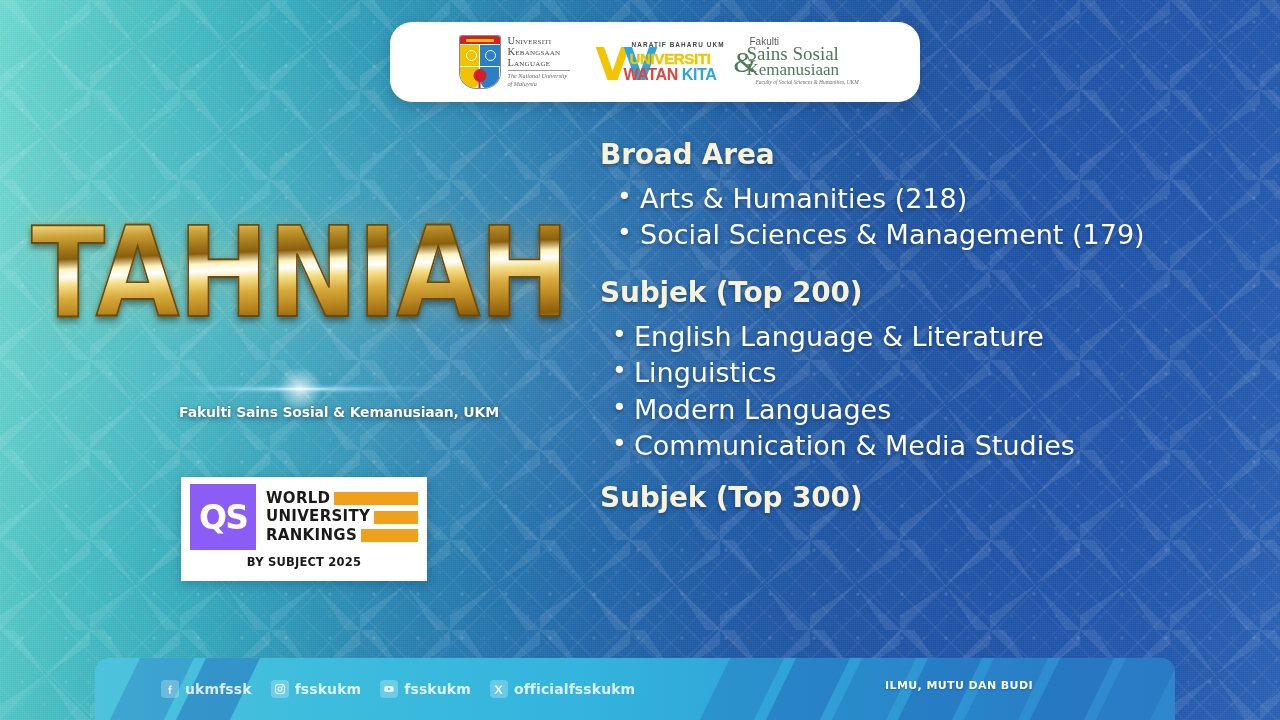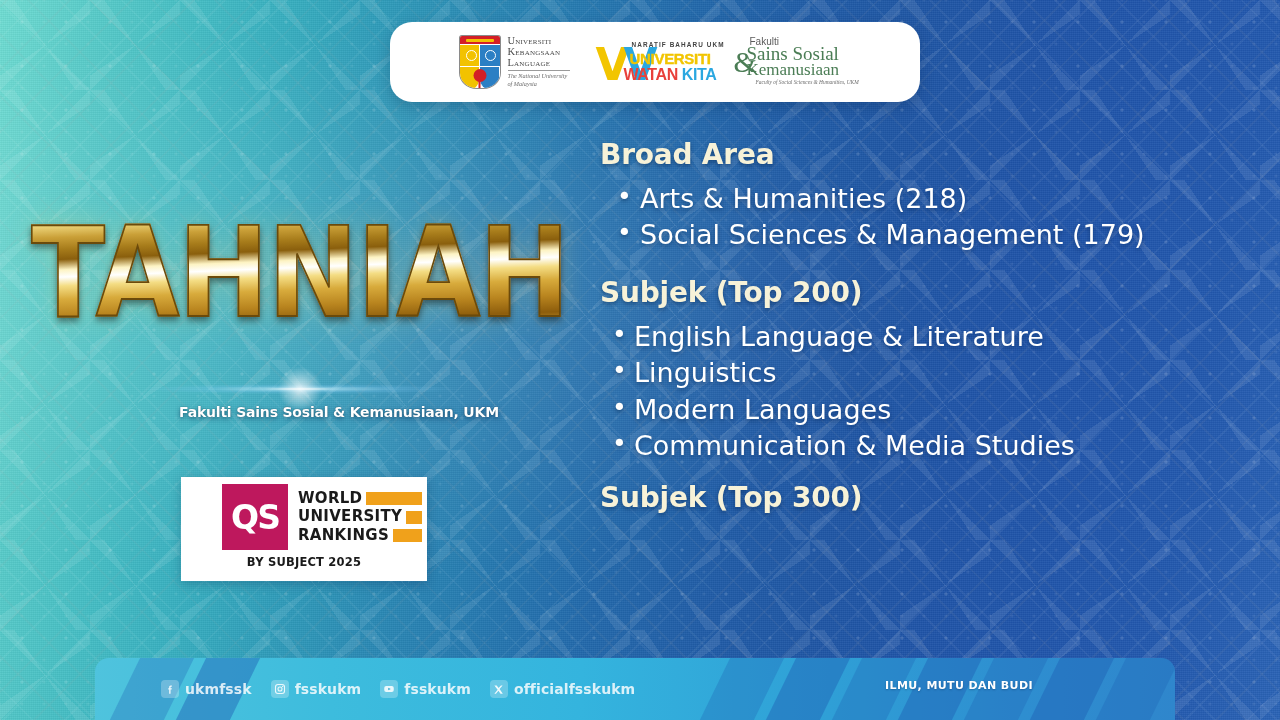--- a/index.html
+++ b/index.html
@@ -268,23 +268,23 @@
   
   .qs-badge {
     position: absolute; left: 181px; top: 477px;
     width: 246px; height: 104px;
     background: #ffffff;
     padding: 7px 9px 5px;
     box-shadow: 0 3px 10px rgba(0,30,70,.25);
   }
   .qs-row { display: flex; align-items: stretch; gap: 10px; height: 66px; }
   .qs-mark {
-    width: 66px; height: 66px; background: #be185d;
+    width: 66px; height: 66px; background: #8b5cf6;
     position: relative; flex: 0 0 auto;
-    display: flex; align-items: center; justify-content: center; margin-left: 32px;
+    display: flex; align-items: center; justify-content: center;
   }
   .qs-mark span {
     font-family: "DejaVu Sans", sans-serif;
     font-weight: 700; font-size: 33px; color: #fff; letter-spacing: -2px;
     line-height: 1;
   }
   .qs-words { flex: 1 1 auto; display: flex; flex-direction: column; justify-content: center; gap: 1px; }
   .qs-line { display: flex; align-items: center; gap: 4px; }
   .qs-line span {
     font-family: "DejaVu Sans", sans-serif;

